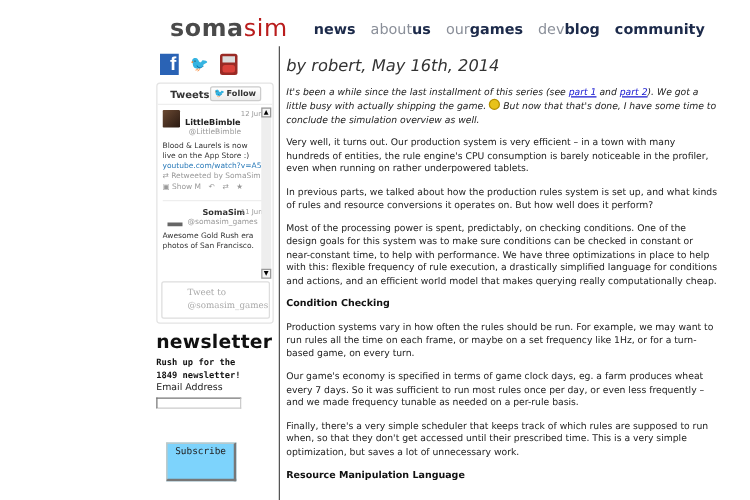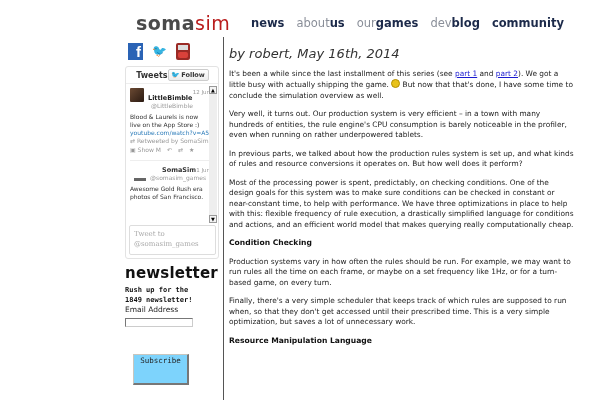--- a/index.html
+++ b/index.html
@@ -43,34 +43,34 @@
   .t-date { position: absolute; right: 0; top: 2px; color: #999; font-size: 5.5px; }
   .t-text { margin-top: 3px; color: #333; }
   .t-link { color: #2b7bb9; }
   .t-meta { color: #999; }
   .t-actions { display: flex; gap: 6px; color: #999; margin-top: 1px; align-items: center; }
   .t-sep { border-top: 1px solid #eee; margin: 3px 0 3px 0; }
   .t2-name { text-align: right; margin-right: 14px; font-weight: bold; font-size: 6.5px; padding-top: 2px; }
   .t2-date { position: absolute; right: 0; top: 2px; color: #999; font-size: 5.5px; }
   .t2-handle { margin-left: 20px; color: #999; }
 
-  .tw-compose { position: absolute; left: 3px; bottom: 3px; width: 87px; height: 30px; border: 1px solid #ddd; border-radius: 2px; font-family: "DejaVu Serif", serif; font-size: 7px; color: #aaa; padding: 3px 4px; line-height: 10px; }
+  .tw-compose { position: absolute; left: 3px; bottom: 3px; width: 87px; height: 30px; border: 1px solid #ddd; border-radius: 2px; font-family: "DejaVu Serif", serif; font-size: 7px; color: #aaa; padding: 3px 20px; line-height: 10px; }
 
   .newsletter-title { margin-top: 5px; font-size: 15px; font-weight: bold; color: #111; letter-spacing: 0.2px; }
   .nl-sign { margin-top: 3px; font-size: 7px; font-weight: bold; line-height: 10px; color: #111; font-family: "DejaVu Sans Mono", monospace; }
   .nl-label { font-size: 7.5px; color: #222; line-height: 10px; }
   .nl-input { margin-top: 3px; width: 68px; height: 9px; border: 1px solid #777; border-right-color: #ccc; border-bottom-color: #ccc; background: #fff; }
   .nl-btn { margin-top: 27px; margin-left: 8px; width: 56px; height: 31px; background: #7dd3fc; border: 1px solid #c8c6be; border-right: 2px solid #777; border-bottom: 2px solid #777; font-family: "DejaVu Sans Mono", monospace; font-size: 7.5px; color: #222; text-align: center; line-height: 12px; }
 
   
   .main { position: absolute; left: 229px; top: 40px; width: 370px; font-size: 7.4px; line-height: 10.5px; color: #222; }
   .post-title { font-weight: bold; font-size: 7.6px; color: #1a1ad0; text-decoration: underline; letter-spacing: 0.1px; }
   .byline { margin-top: 9px; font-style: italic; font-size: 13px; color: #333; }
   .main p { margin-top: 8px; width: 345px; }
-  .main p.first { margin-top: 9px; }
+  .main p.first { margin-top: 9px; font-style: italic; }
   .main a { color: #1a1ad0; text-decoration: underline; }
   .smiley { display: inline-block; width: 9px; height: 9px; border-radius: 50%; background: #e8c21a; vertical-align: -1px; border: 1px solid #b48f00; }
   .main h4 { margin-top: 8px; font-size: 7.6px; font-weight: bold; color: #111; }
 </style>
 </head>
 <body>
 
 <div class="logo">
   <span class="b">soma</span><span class="l">sim</span>
 </div>
@@ -145,16 +145,17 @@
 </aside>
 
 <main class="main">
   <div class="byline">by robert, May 16th, 2014</div>
   <p class="first"><span>It's been a while since the last installment of this series (see </span><a>part 1</a><span> and </span><a>part 2</a><span>). We got a little busy with actually shipping the game. </span><span class="smiley"></span><span> But now that that's done, I have some time to conclude the simulation overview as well.</span></p>
   <p>Very well, it turns out. Our production system is very efficient – in a town with many hundreds of entities, the rule engine's CPU consumption is barely noticeable in the profiler, even when running on rather underpowered tablets.</p>
   <p>In previous parts, we talked about how the production rules system is set up, and what kinds of rules and resource conversions it operates on. But how well does it perform?</p>
   <p>Most of the processing power is spent, predictably, on checking conditions. One of the design goals for this system was to make sure conditions can be checked in constant or near-constant time, to help with performance. We have three optimizations in place to help with this: flexible frequency of rule execution, a drastically simplified language for conditions and actions, and an efficient world model that makes querying really computationally cheap.</p>
   <h4>Condition Checking</h4>
   <p>Production systems vary in how often the rules should be run. For example, we may want to run rules all the time on each frame, or maybe on a set frequency like 1Hz, or for a turn-based game, on every turn.</p>
+  <p>Our game's economy is specified in terms of game clock days, eg. a farm produces wheat every 7 days. So it was sufficient to run most rules once per day, or even less frequently – and we made frequency tunable as needed on a per-rule basis.</p>
   <p>Finally, there's a very simple scheduler that keeps track of which rules are supposed to run when, so that they don't get accessed until their prescribed time. This is a very simple optimization, but saves a lot of unnecessary work.</p>
   <h4>Resource Manipulation Language</h4>
 
 </main>
 
 </body></html>

